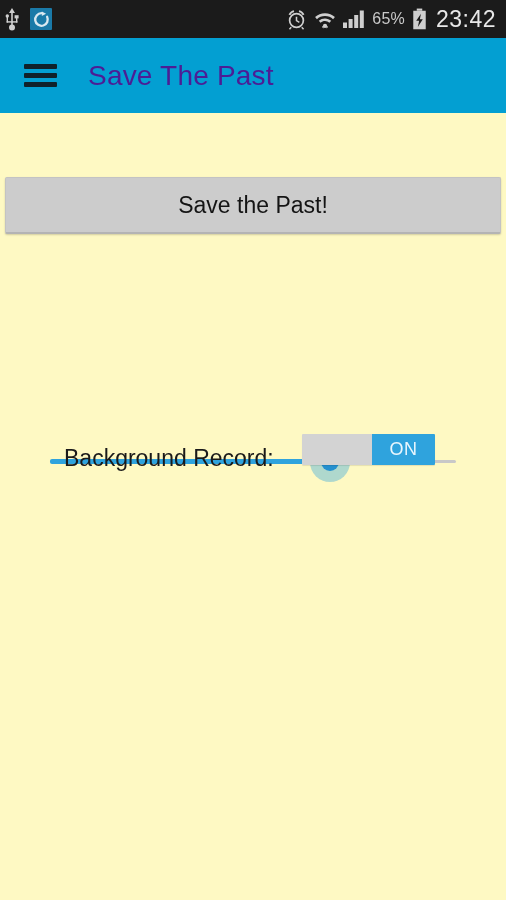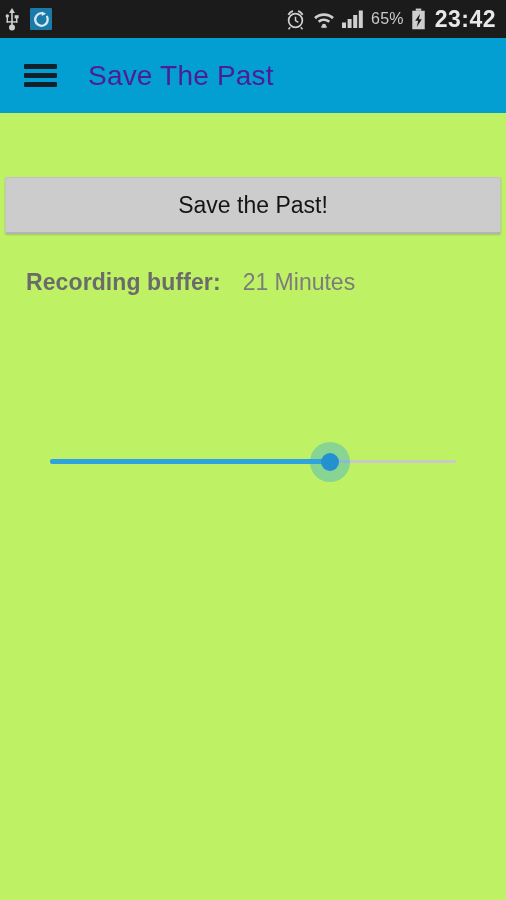--- a/index.html
+++ b/index.html
@@ -54,21 +54,21 @@
   .battery-pct {
     color: #c9c9c9;
     font-size: 16px;
     letter-spacing: 0.2px;
   }
   .clock {
     color: #e8e8e8;
     font-size: 23px;
     letter-spacing: 0.5px;
     margin-left: 2px;
-    font-weight: 700;
+    font-weight: 400;
   }
 
   
   .app-bar {
     position: absolute;
     top: 38px; left: 0;
     width: 506px;
     height: 75px;
     background: #039fd2;
     display: flex;
@@ -107,21 +107,21 @@
     font-weight: 400;
     letter-spacing: 0.2px;
   }
 
   
   .content {
     position: absolute;
     top: 113px; left: 0;
     width: 506px;
     height: 787px;
-    background: #bef264;
+    background: #fef9c3;
   }
 
   .save-button {
     position: absolute;
     left: 5px;
     top: 64px;
     width: 496px;
     height: 57px;
     background: #cccccc;
     border: 1px solid #c3c3c3;
@@ -323,26 +323,29 @@
     <span></span>
     <span></span>
   </div>
   <div class="app-title">Save The Past</div>
 </div>
 
 <div class="content">
 
   <div class="save-button">Save the Past!</div>
 
-  <div class="buffer-row">
-    <span class="buffer-label">Recording buffer:</span>
-    <span class="buffer-value">21 Minutes</span>
-  </div>
 
   <div class="slider">
     <div class="slider-track"></div>
     <div class="slider-fill"></div>
     <div class="slider-halo"></div>
     <div class="slider-thumb"></div>
   </div>
 
+  <div class="bg-record-row">
+    <span class="bg-record-label">Background Record:</span>
+    <div class="toggle">
+      <div class="toggle-off-area"></div>
+      <div class="toggle-on-area">ON</div>
+    </div>
+  </div>
 
 </div>
 
 </body></html>

